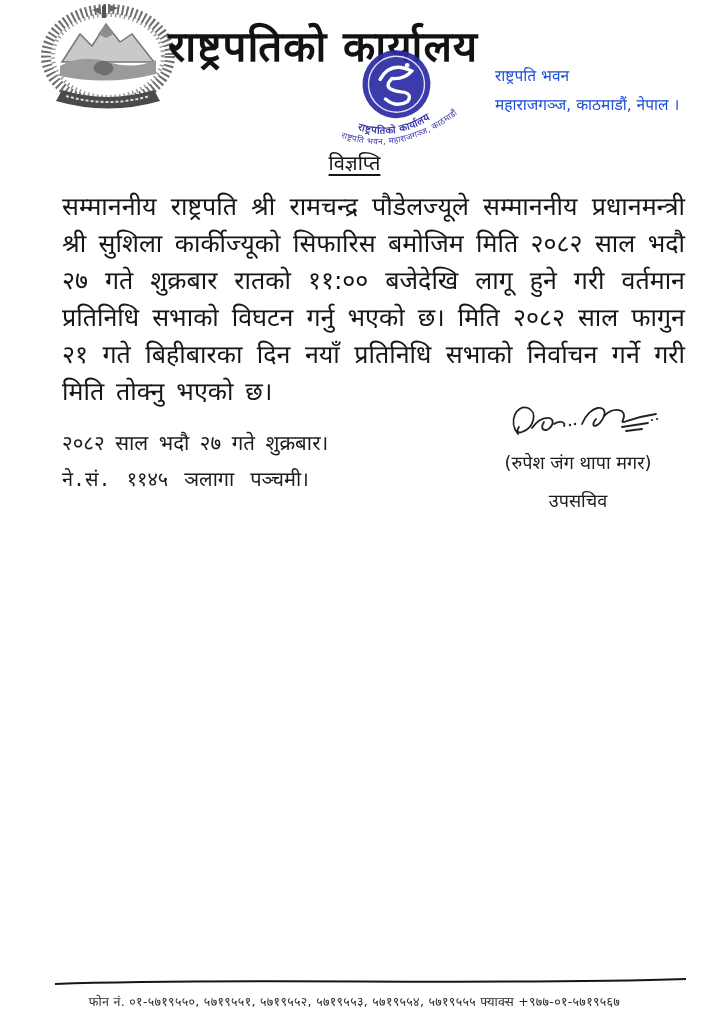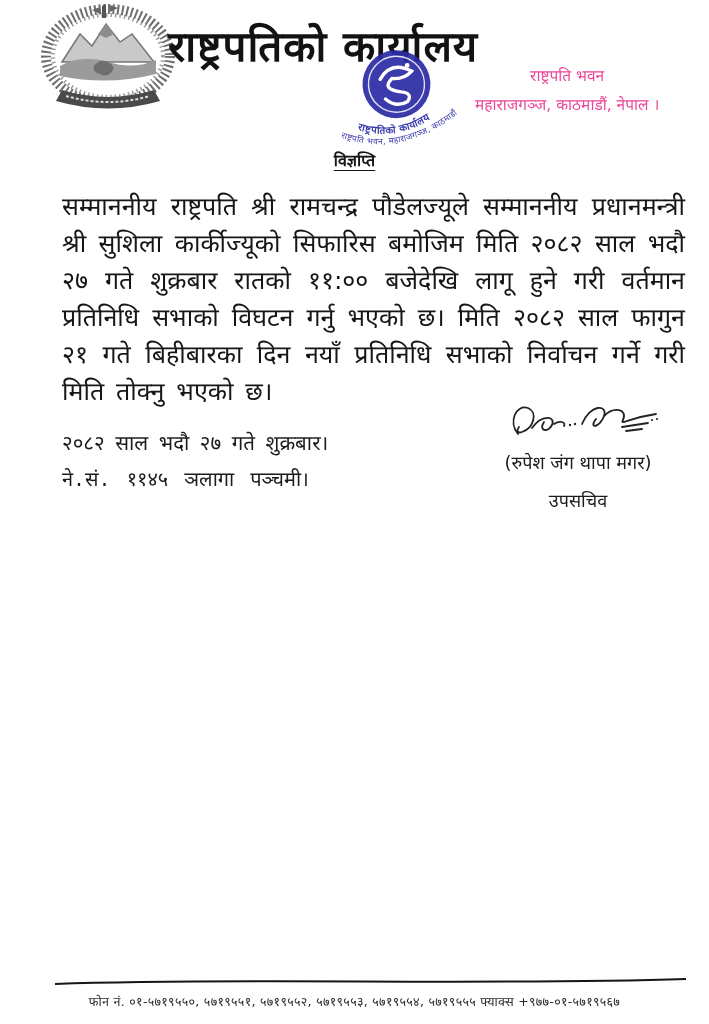--- a/index.html
+++ b/index.html
@@ -26,30 +26,29 @@
     font-family:"DejaVu Serif","Liberation Serif",serif;
     white-space:nowrap;
   }
   .stamp {
     position:absolute; left:322px; top:48px;
     width:156px; height:116px;
     transform:rotate(-4deg);
     opacity:.92;
   }
   .addr {
-    position:absolute; left:475px; top:62px;
-    font-size:15.5px; line-height:29px; color:#ec4899;
+    position:absolute; left:495px; top:62px;
+    font-size:15.5px; line-height:29px; color:#1d4ed8;
     white-space:nowrap;
-    text-align:center;
   }
 
   
   .subject {
     position:absolute; top:149px; left:0; width:100%;
-    text-align:center; font-size:16px; font-weight:700; color:#161616;
+    text-align:center; font-size:20px; font-weight:400; color:#161616;
   }
   .subject span { text-decoration:underline; text-underline-offset:4px; }
 
   
   .letter-body {
     position:absolute; left:62px; top:188px; width:623px;
   }
   .para {
     margin:0; font-size:25px; line-height:37px;
     text-align:justify; text-align-last:left;

